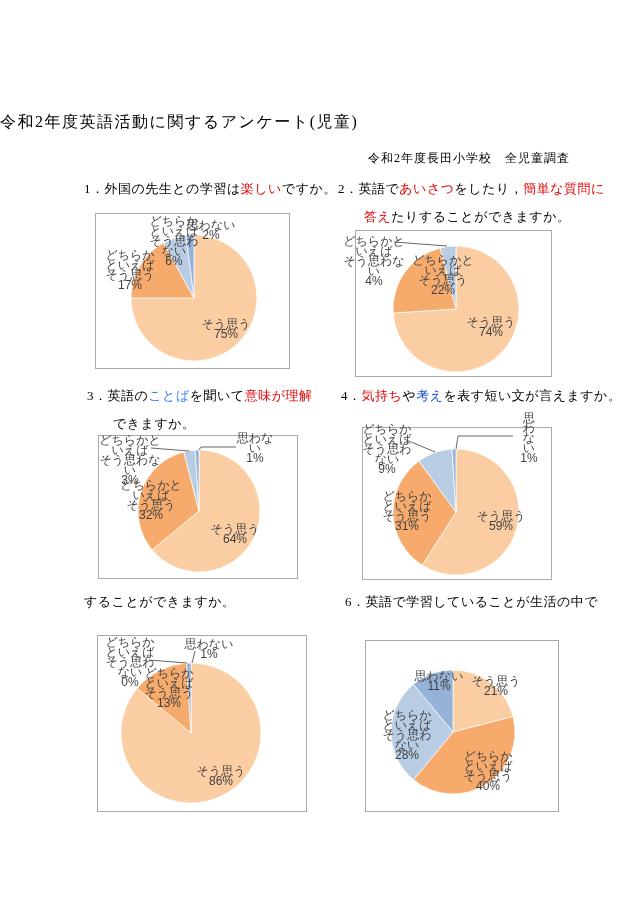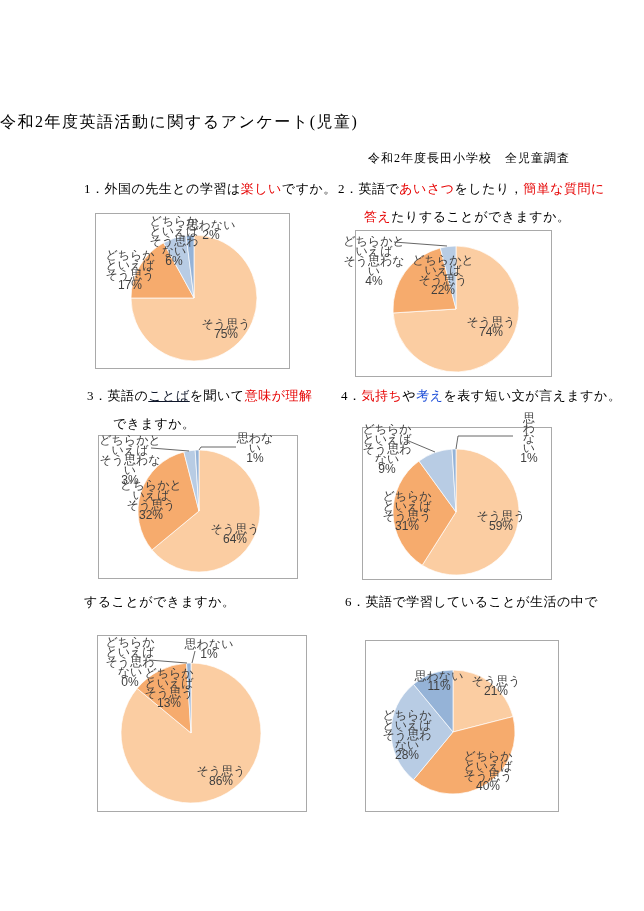--- a/index.html
+++ b/index.html
@@ -66,21 +66,21 @@
 いえば
 そう思う
 22%</div>
         <div class="slice-label" style="left: 18px; top: 30px; color: rgb(63, 63, 63);">どちらかと
 いえば
 そう思わな
 い
 4%</div>
       </div>
       <div class="question" style="left: 87px; top: 388px;">
-        <div class="q-line"><span>3．英語の</span><span class="red" style="color: #0f172a; text-decoration: underline;">ことば</span><span>を聞いて</span><span class="red" style="color: rgb(230, 0, 0);">意味が理解</span></div>
+        <div class="q-line"><span>3．英語の</span><span class="red" style="color: #3b82f6;">ことば</span><span>を聞いて</span><span class="red" style="color: rgb(230, 0, 0);">意味が理解</span></div>
         <div class="q-line"><span>できますか。</span></div>
       </div>
       <div class="chart-box" style="left: 98px; top: 435px; width: 198px; height: 142px;">
         <svg class="pie-svg" width="198" height="142" viewBox="0 0 198 142">
           <path d="M 100 75 L 100.00 14.00 A 61 61 0 1 1 53.00 113.88 Z" fill="#fbcda2" stroke="#ffffff" stroke-width="0.7"></path>
           <path d="M 100 75 L 53.00 113.88 A 61 61 0 0 1 84.83 15.92 Z" fill="#f6ab6d" stroke="#ffffff" stroke-width="0.7"></path>
           <path d="M 100 75 L 84.83 15.92 A 61 61 0 0 1 96.17 14.12 Z" fill="#b8cce4" stroke="#ffffff" stroke-width="0.7"></path>
           <path d="M 100 75 L 96.17 14.12 A 61 61 0 0 1 100.00 14.00 Z" fill="#95b3d7" stroke="#ffffff" stroke-width="0.7"></path>
           <polyline points="52,12 90,15" fill="none" stroke="#404040" stroke-width="0.8"></polyline>
           <polyline points="100,14 102,11 137,11" fill="none" stroke="#404040" stroke-width="0.8"></polyline>

